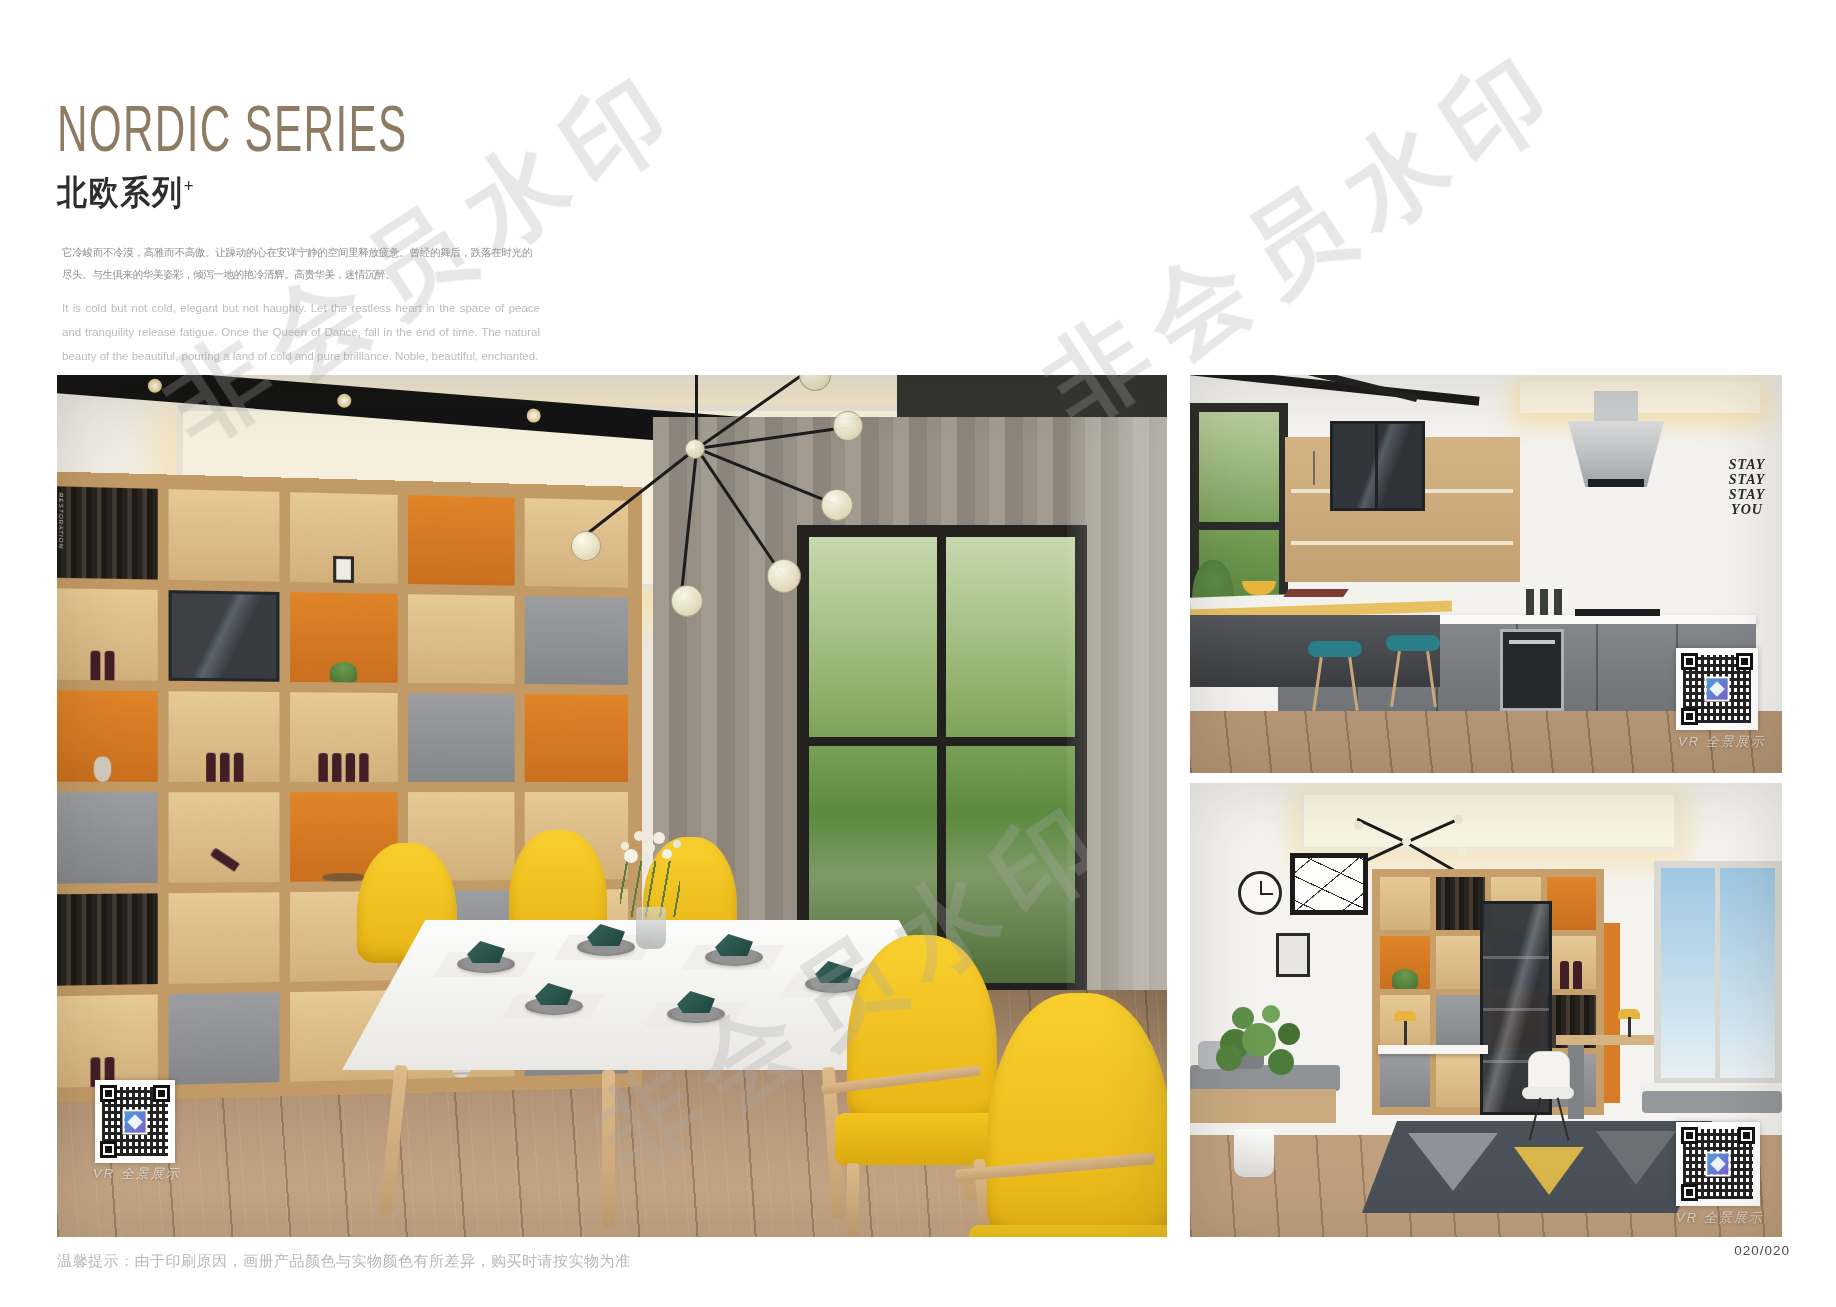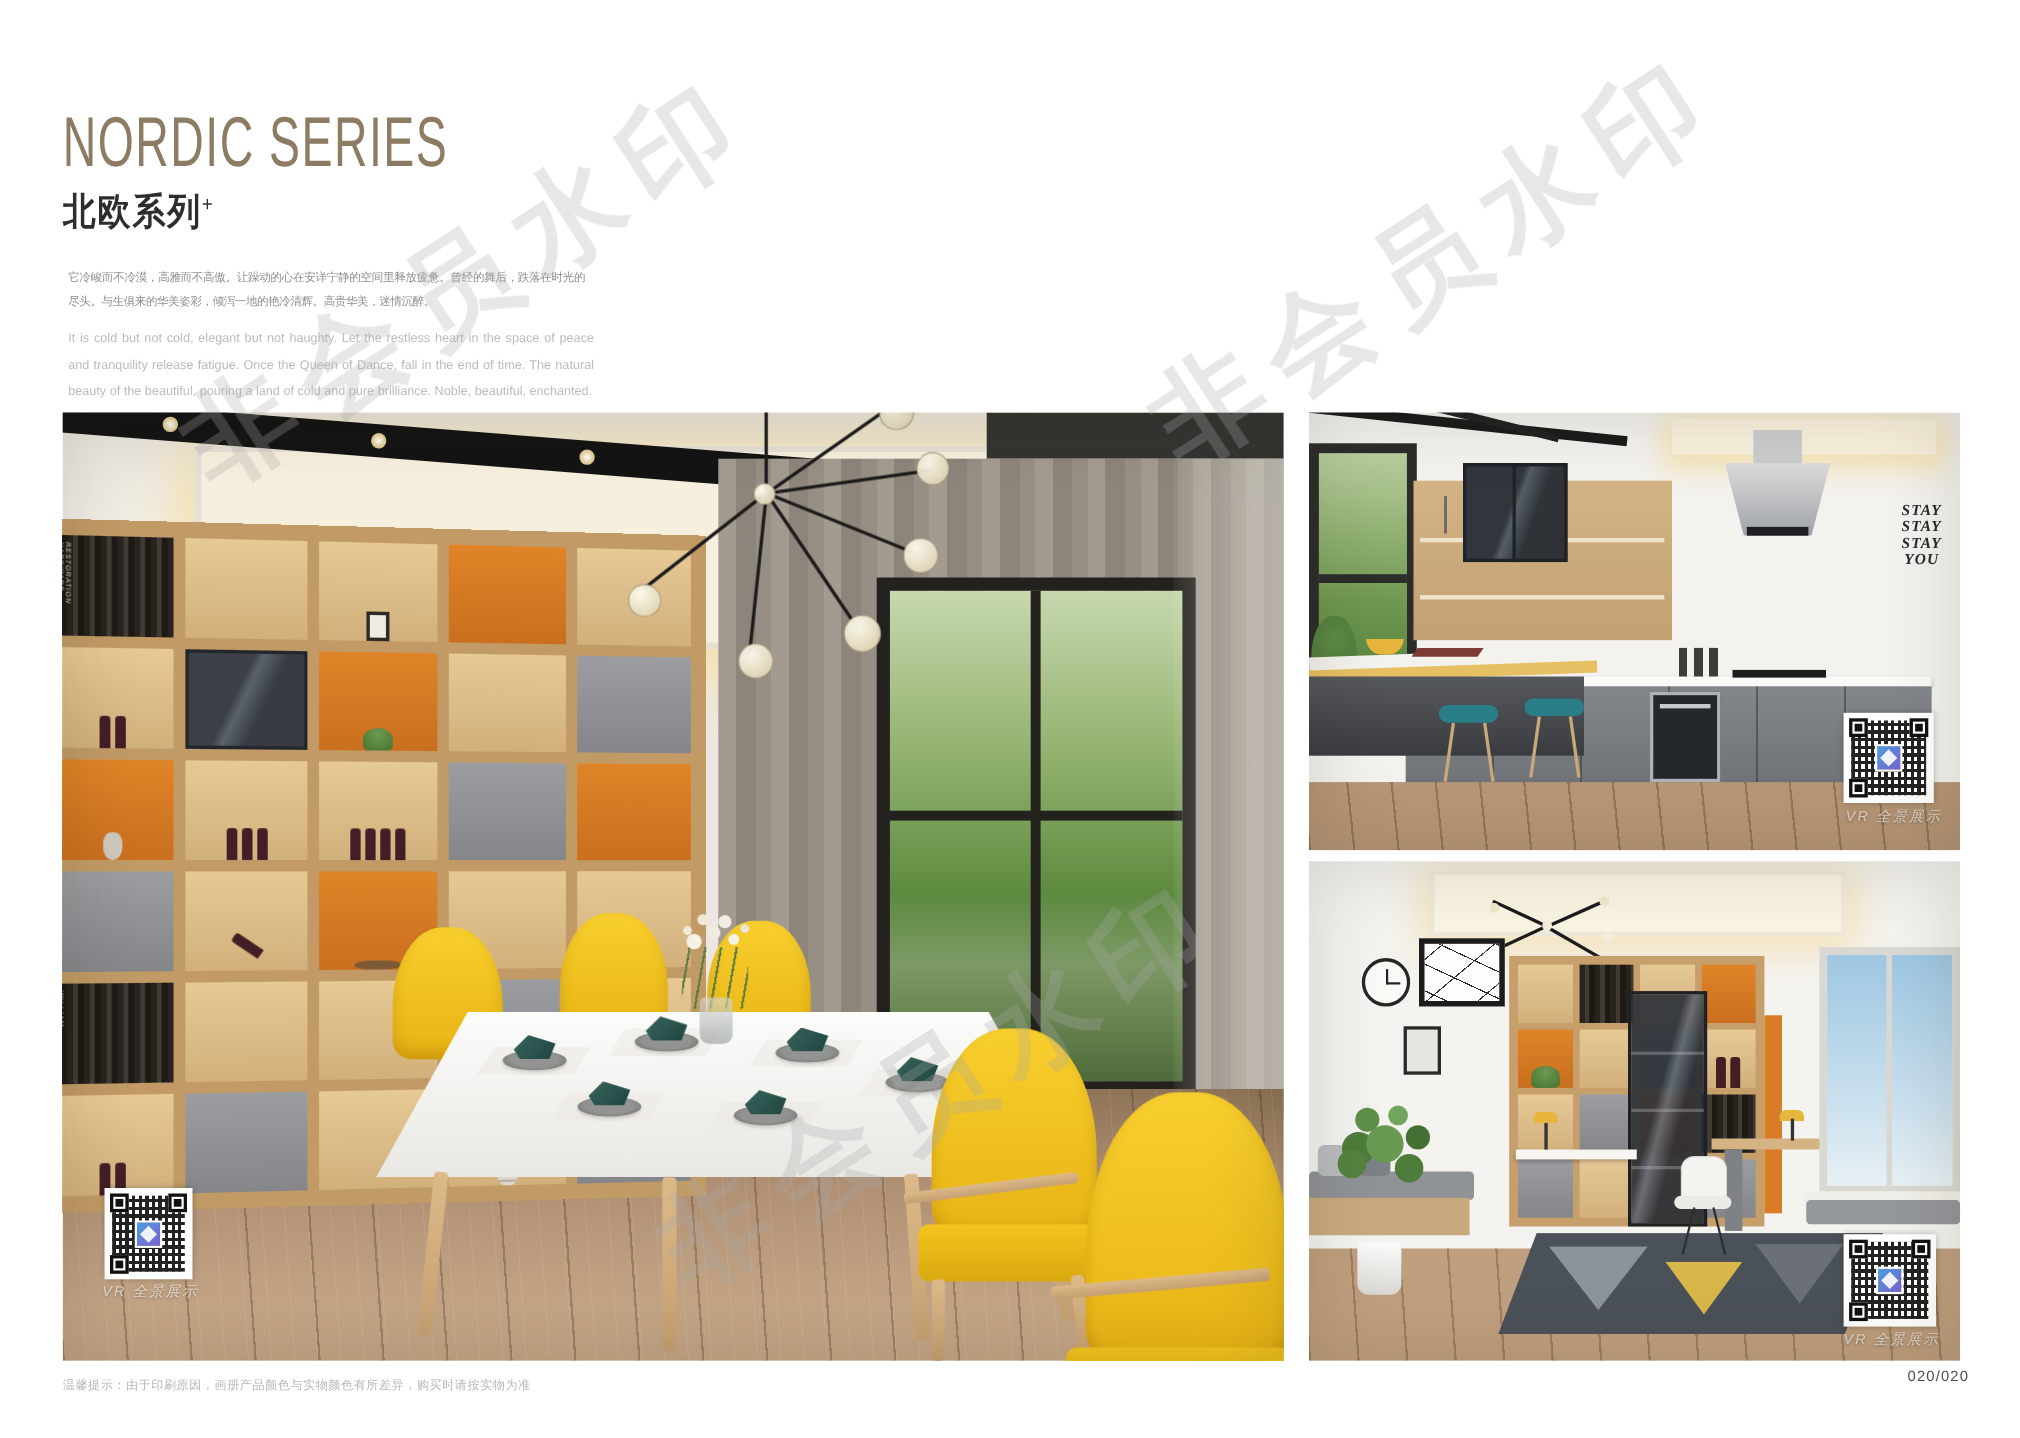--- a/index.html
+++ b/index.html
@@ -8,21 +8,21 @@
   .a{position:absolute;}
   
   .t-en{left:57px;top:92px;font-size:64px;letter-spacing:2px;color:#8d7b63;white-space:nowrap;
         transform:scaleX(.66);transform-origin:0 0;font-weight:400;}
   .t-cn{left:57px;top:170px;font-size:34px;color:#2d2d2d;font-weight:600;letter-spacing:2px;
         transform:scaleX(.88);transform-origin:0 0;white-space:nowrap;}
   .t-cn sup{font-size:19px;font-weight:400;}
   .p-cn{left:62px;top:231px;width:470px;font-size:10.5px;letter-spacing:-0.4px;line-height:22px;
         color:#8f8f8f;text-align:justify;font-family:Liberation Serif, serif;}
   .p-en{left:62px;top:284px;width:478px;font-size:11.5px;line-height:24px;color:#bcbcbc;text-align:justify;}
-  .footer{left:57px;top:1252px;font-size:11px;color:#b7b7b7;letter-spacing:.5px;font-family:Liberation Mono, monospace;}
+  .footer{left:57px;top:1252px;font-size:15px;color:#b7b7b7;letter-spacing:.5px;font-family:Liberation Mono, monospace;}
   .pagenum{right:46px;top:1243px;font-size:13.5px;color:#4d4d4d;letter-spacing:1px;}
   
   .wm{position:absolute;font-size:100px;font-weight:700;letter-spacing:18px;white-space:nowrap;
       color:rgba(170,170,170,.28);transform:rotate(-33deg);z-index:40;pointer-events:none;}
   
   .ph{position:absolute;overflow:hidden;background:#ece8e1;font-style:italic;}
   .vig{position:absolute;inset:0;box-shadow:inset 0 0 70px rgba(40,30,15,.16);}
   
   .qr{position:absolute;background:#fff;box-shadow:0 0 6px rgba(0,0,0,.25);}
   .qr .pat{position:absolute;inset:7px;opacity:.92;background-image:

